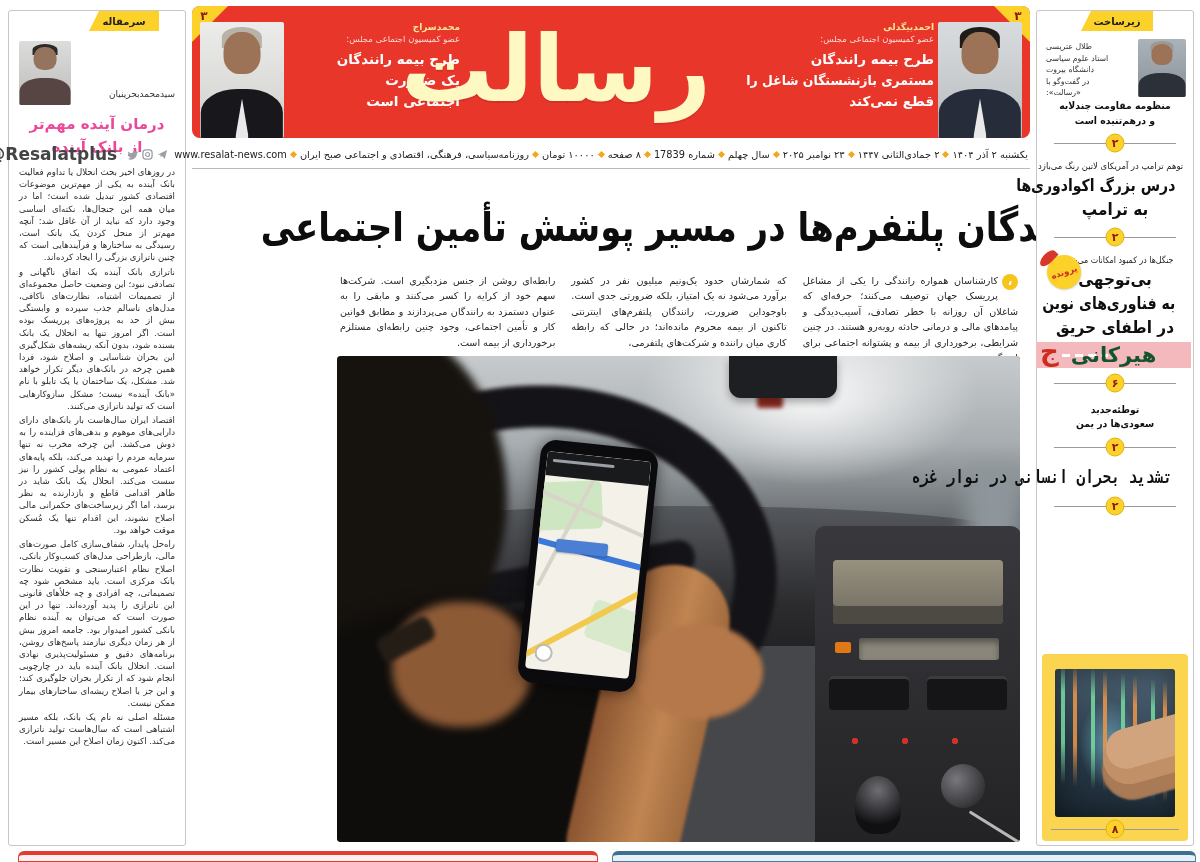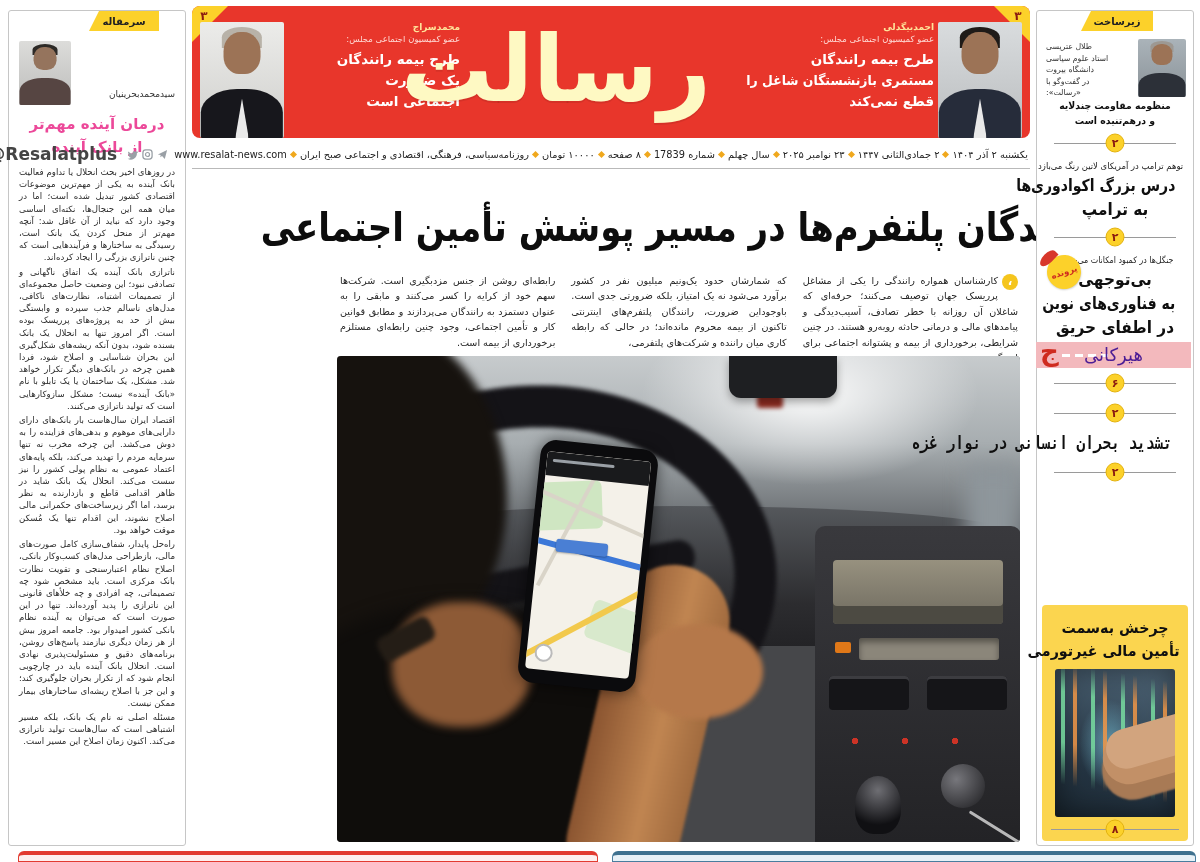--- a/index.html
+++ b/index.html
@@ -179,21 +179,21 @@
          display:flex; align-items:center; justify-content:center;
          font-size:11px; font-weight:bold; color:#8a1a10; border:1px solid #e3b20e; }
   .badge-parvandeh { position:absolute; left:10px; top:0; width:34px; height:34px; border-radius:50%;
                      background:#fcd12a; color:#cf2b1f; font-size:8.5px; font-weight:bold;
                      display:flex; align-items:center; justify-content:center;
                      transform:rotate(-18deg); box-shadow:0 1px 2px rgba(0,0,0,.2); z-index:2; }
   .badge-parvandeh::before { content:""; position:absolute; top:-6px; left:-4px; width:20px; height:10px;
                              background:#d8372b; border-radius:50% 50% 0 50%; transform:rotate(-28deg); }
   .hl-banner { position:relative; margin:2px -5px 0 -8px; height:26px; background:#f3b9bd;
                display:flex; align-items:center; justify-content:center; }
-  .hl-banner .word { font-size:18px; font-weight:normal; color:#4c1d95; z-index:1; }
+  .hl-banner .word { font-size:21px; font-weight:bold; color:#14532d; z-index:1; }
   .hl-banner .jeem { position:absolute; left:4px; top:-6px; font-size:26px; font-weight:bold; color:#cf2b1f; }
   .hl-banner .dashes { position:absolute; left:26px; top:12px; width:46px; height:3px;
                        background:repeating-linear-gradient(90deg,#fff 0 8px,transparent 8px 13px); }
 
   
   .ybox { position:absolute; left:5px; right:5px; bottom:4px; background:#fbd54f;
           border-radius:4px; padding:8px 5px 2px; text-align:center; }
   .y-kick { font-size:8.2px; font-weight:bold; color:#7c2d12; line-height:1.55; }
   .y-title { font-size:15px; font-weight:bold; color:#101010; line-height:1.5; margin-top:4px; }
   .y-title .ln { display:block; white-space:nowrap; transform:scaleX(.95); transform-origin:center; }
@@ -418,39 +418,39 @@
         <span class="jeem">ج</span>
         <span class="dashes"></span>
         <span class="word">هیرکانی</span>
       </div>
       <div class="sb-div">
         <span class="pgc">۶</span>
       </div>
     </div>
 
     <div class="sb-item" style="margin-top:10px;">
+      <div class="sb-title t15">
+        <span class="ln">توطئه‌جدید</span>
+        <span class="ln">سعودی‌ها در یمن</span>
+      </div>
       <div class="sb-div">
         <span class="pgc">۲</span>
       </div>
     </div>
 
     <div class="sb-item" style="margin-top:8px;">
       <div class="sb-title t13">
         <span class="ln" style="transform:scaleX(.8);">تشدید بحران انسانی در نوار غزه</span>
       </div>
       <div class="sb-div">
         <span class="pgc">۲</span>
       </div>
     </div>
 
     <div class="ybox">
-      <div class="y-title">
-        <span class="ln">چرخش به‌سمت</span>
-        <span class="ln">تأمین مالی غیرتورمی</span>
-      </div>
       <div class="y-img">
         <div class="y-glow"></div>
         <div class="y-candles"></div>
         <div class="y-finger"></div>
       </div>
       <div class="sb-div" style="margin:0 4px;">
         <span class="pgc">۸</span>
       </div>
     </div>
   </aside>

